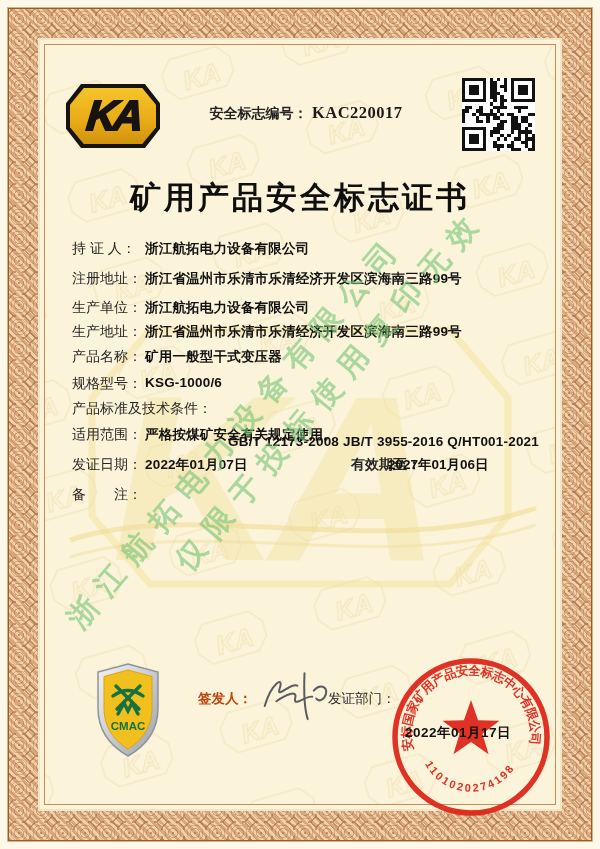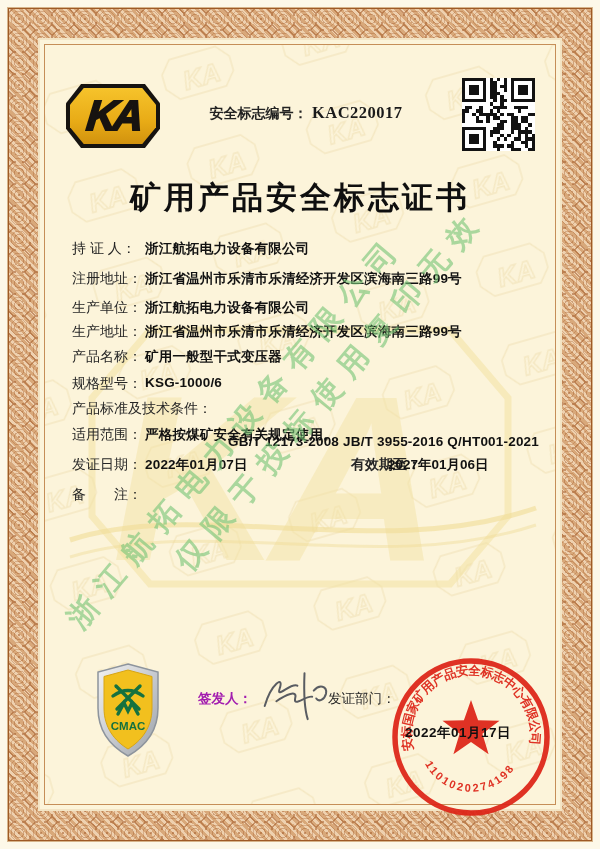--- a/index.html
+++ b/index.html
@@ -53,21 +53,21 @@
   .row .lab{position:absolute;left:8px;font-size:14px;font-weight:normal;color:#262626;}
   .row .val{position:absolute;left:81px;font-size:13.5px;font-weight:bold;color:#111;letter-spacing:.2px;}
   .row .val.wide{left:164px;margin-top:34px;}
   .lab2{position:absolute;left:239px;font-size:14px;font-weight:bold;color:#262626;margin-left:48px;}
   .val2{position:absolute;left:324px;font-size:13.5px;font-weight:bold;color:#111;}
   
   .statement{left:62px;top:560px;width:478px;font-size:13px;font-weight:bold;line-height:19.5px;
     text-indent:2em;color:#141414;text-align:justify;letter-spacing:.2px;}
   
   .cmac{left:92px;top:662px;width:72px;height:98px;}
-  .signer-label{left:198px;top:690px;font-size:13.5px;font-weight:bold;color:#a21caf;}
+  .signer-label{left:198px;top:690px;font-size:13.5px;font-weight:bold;color:#c2410c;}
   .dept-label{left:328px;top:690px;font-size:13.5px;font-weight:normal;color:#262626;}
   .signature{left:248px;top:666px;width:92px;height:58px;transform:rotate(-4deg);z-index:5;}
   .seal{left:386px;top:652px;width:170px;height:170px;z-index:7;}
   .seal-date{left:405px;top:724px;width:145px;font-size:13.5px;font-weight:bold;color:#101010;
     letter-spacing:.5px;z-index:8;white-space:nowrap;}
   
   .wm{position:absolute;z-index:6;font-size:30px;letter-spacing:12px;white-space:nowrap;
     color:rgba(119,197,119,.62);transform-origin:0 50%;transform:rotate(-50deg);pointer-events:none;font-weight:bold;}
   .wm1{left:74px;top:604px;}
   .wm2{left:182px;top:546px;}

